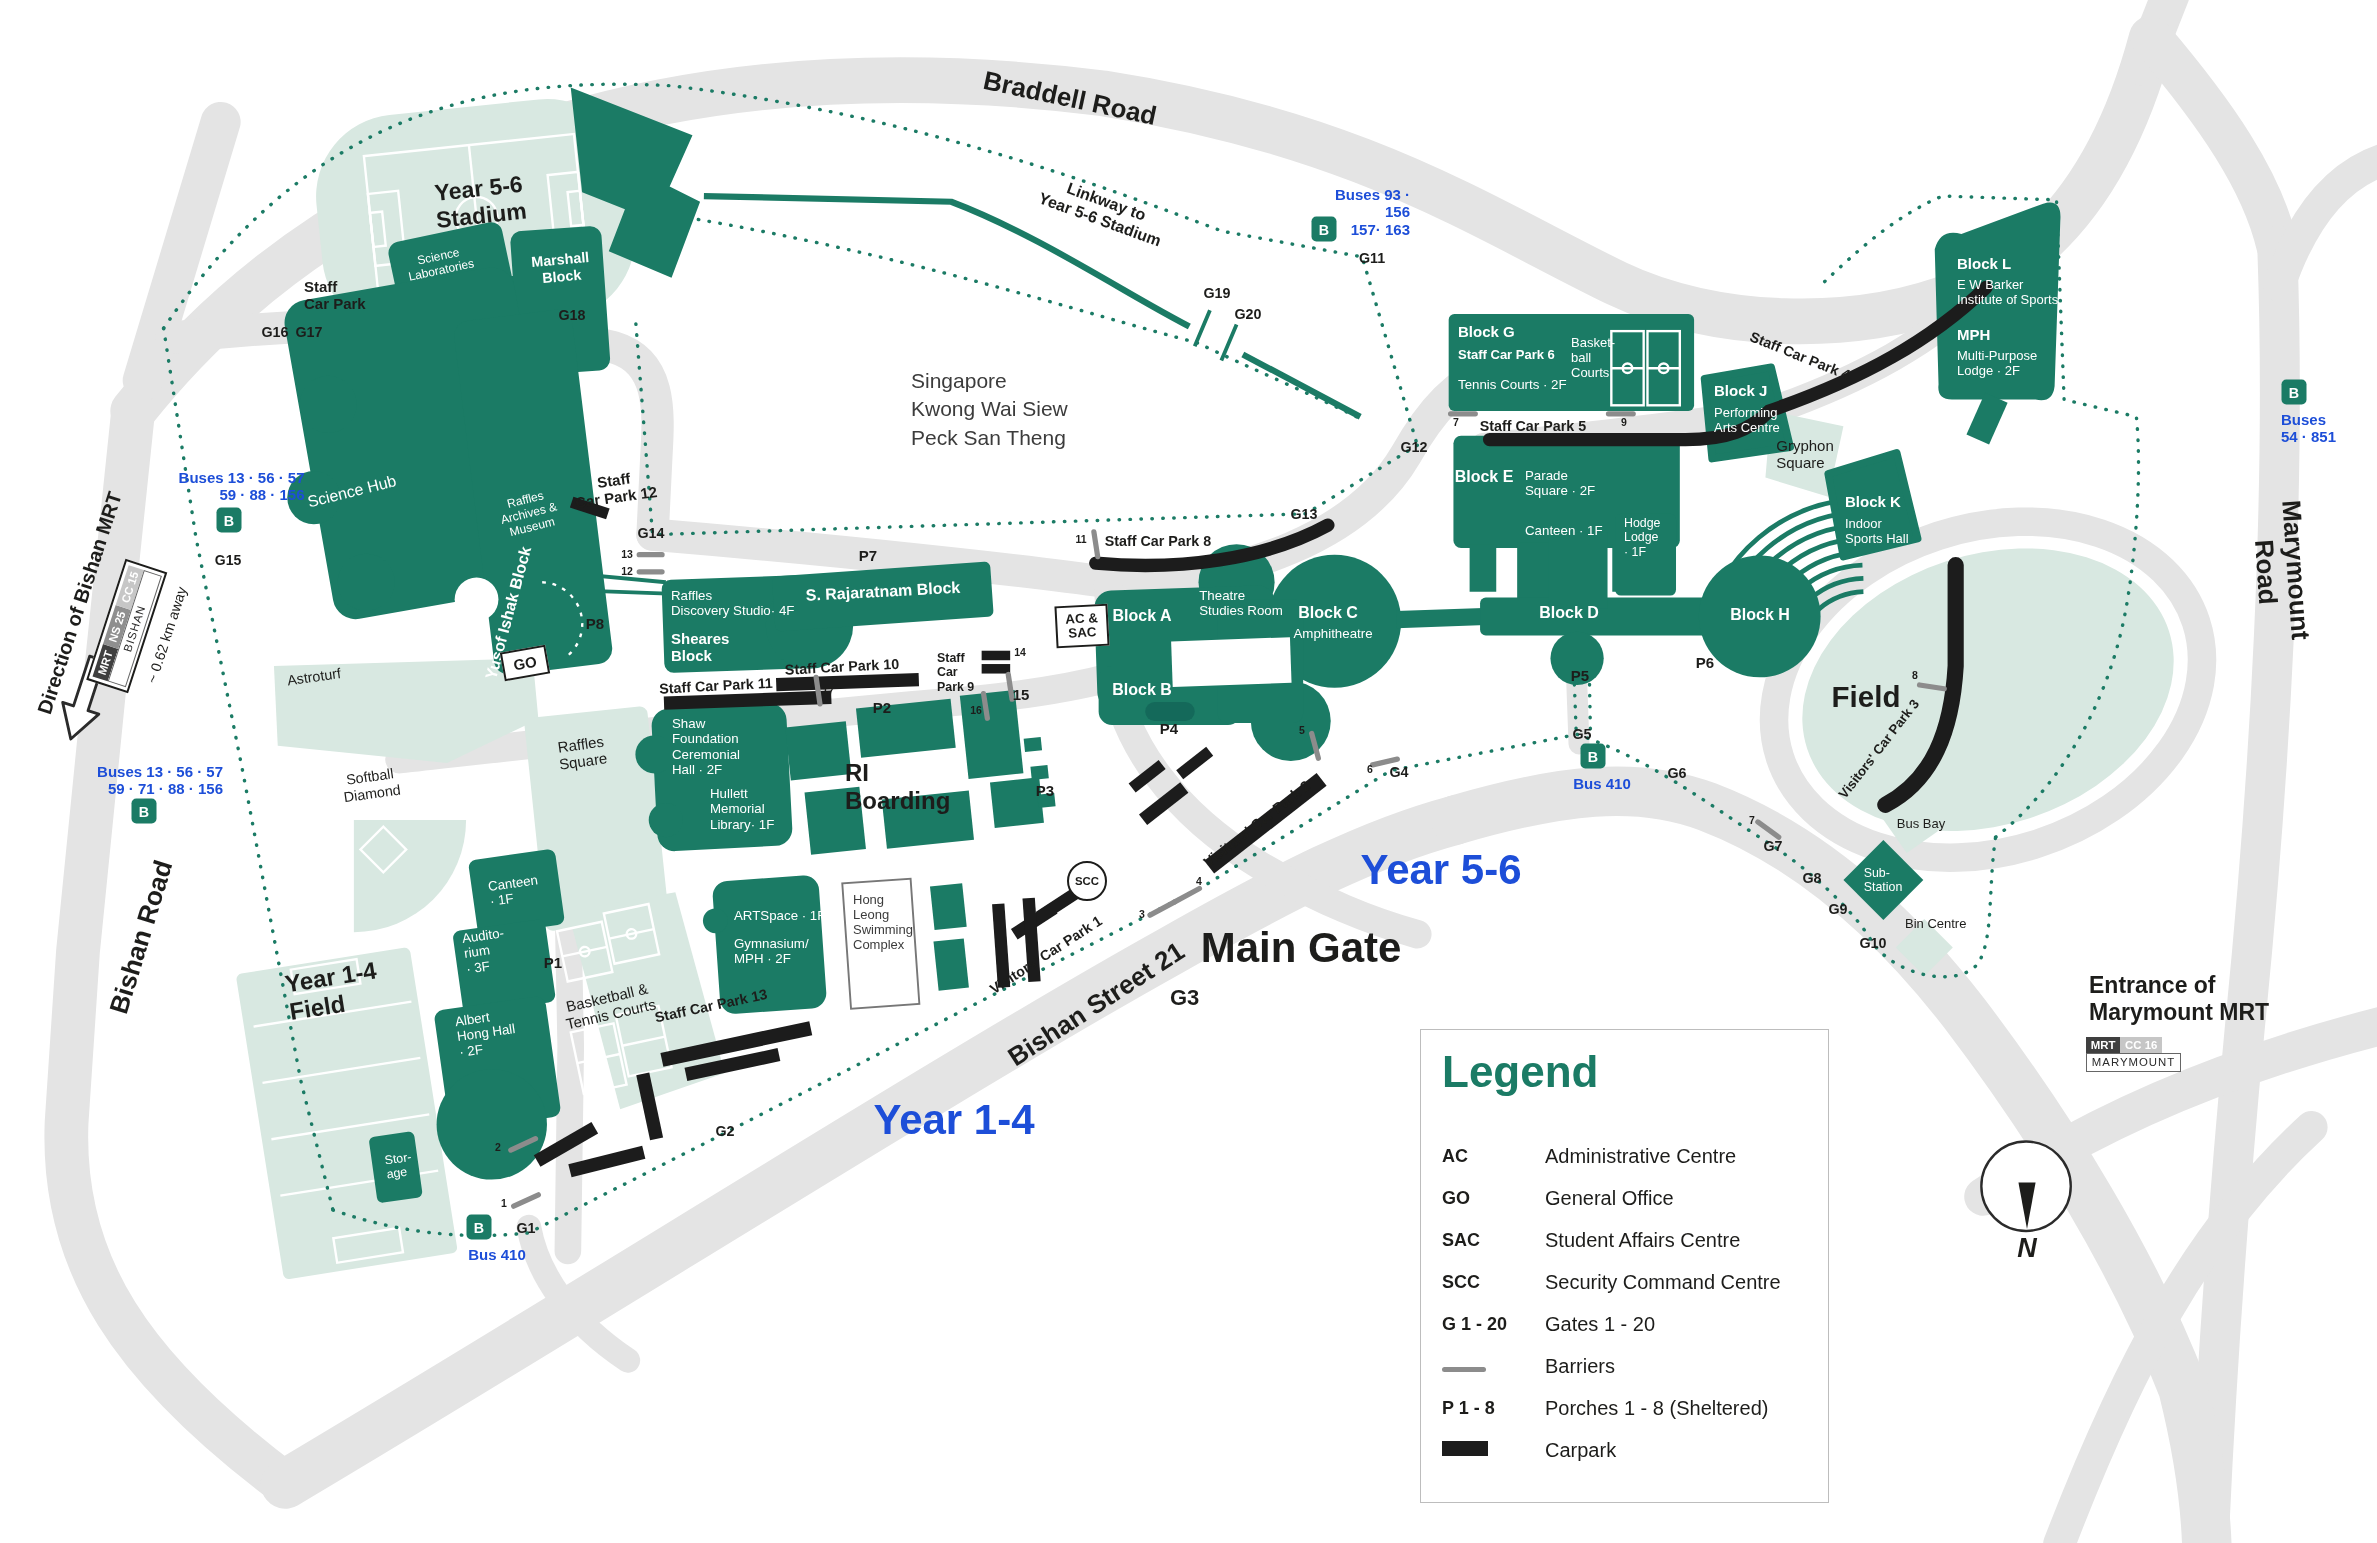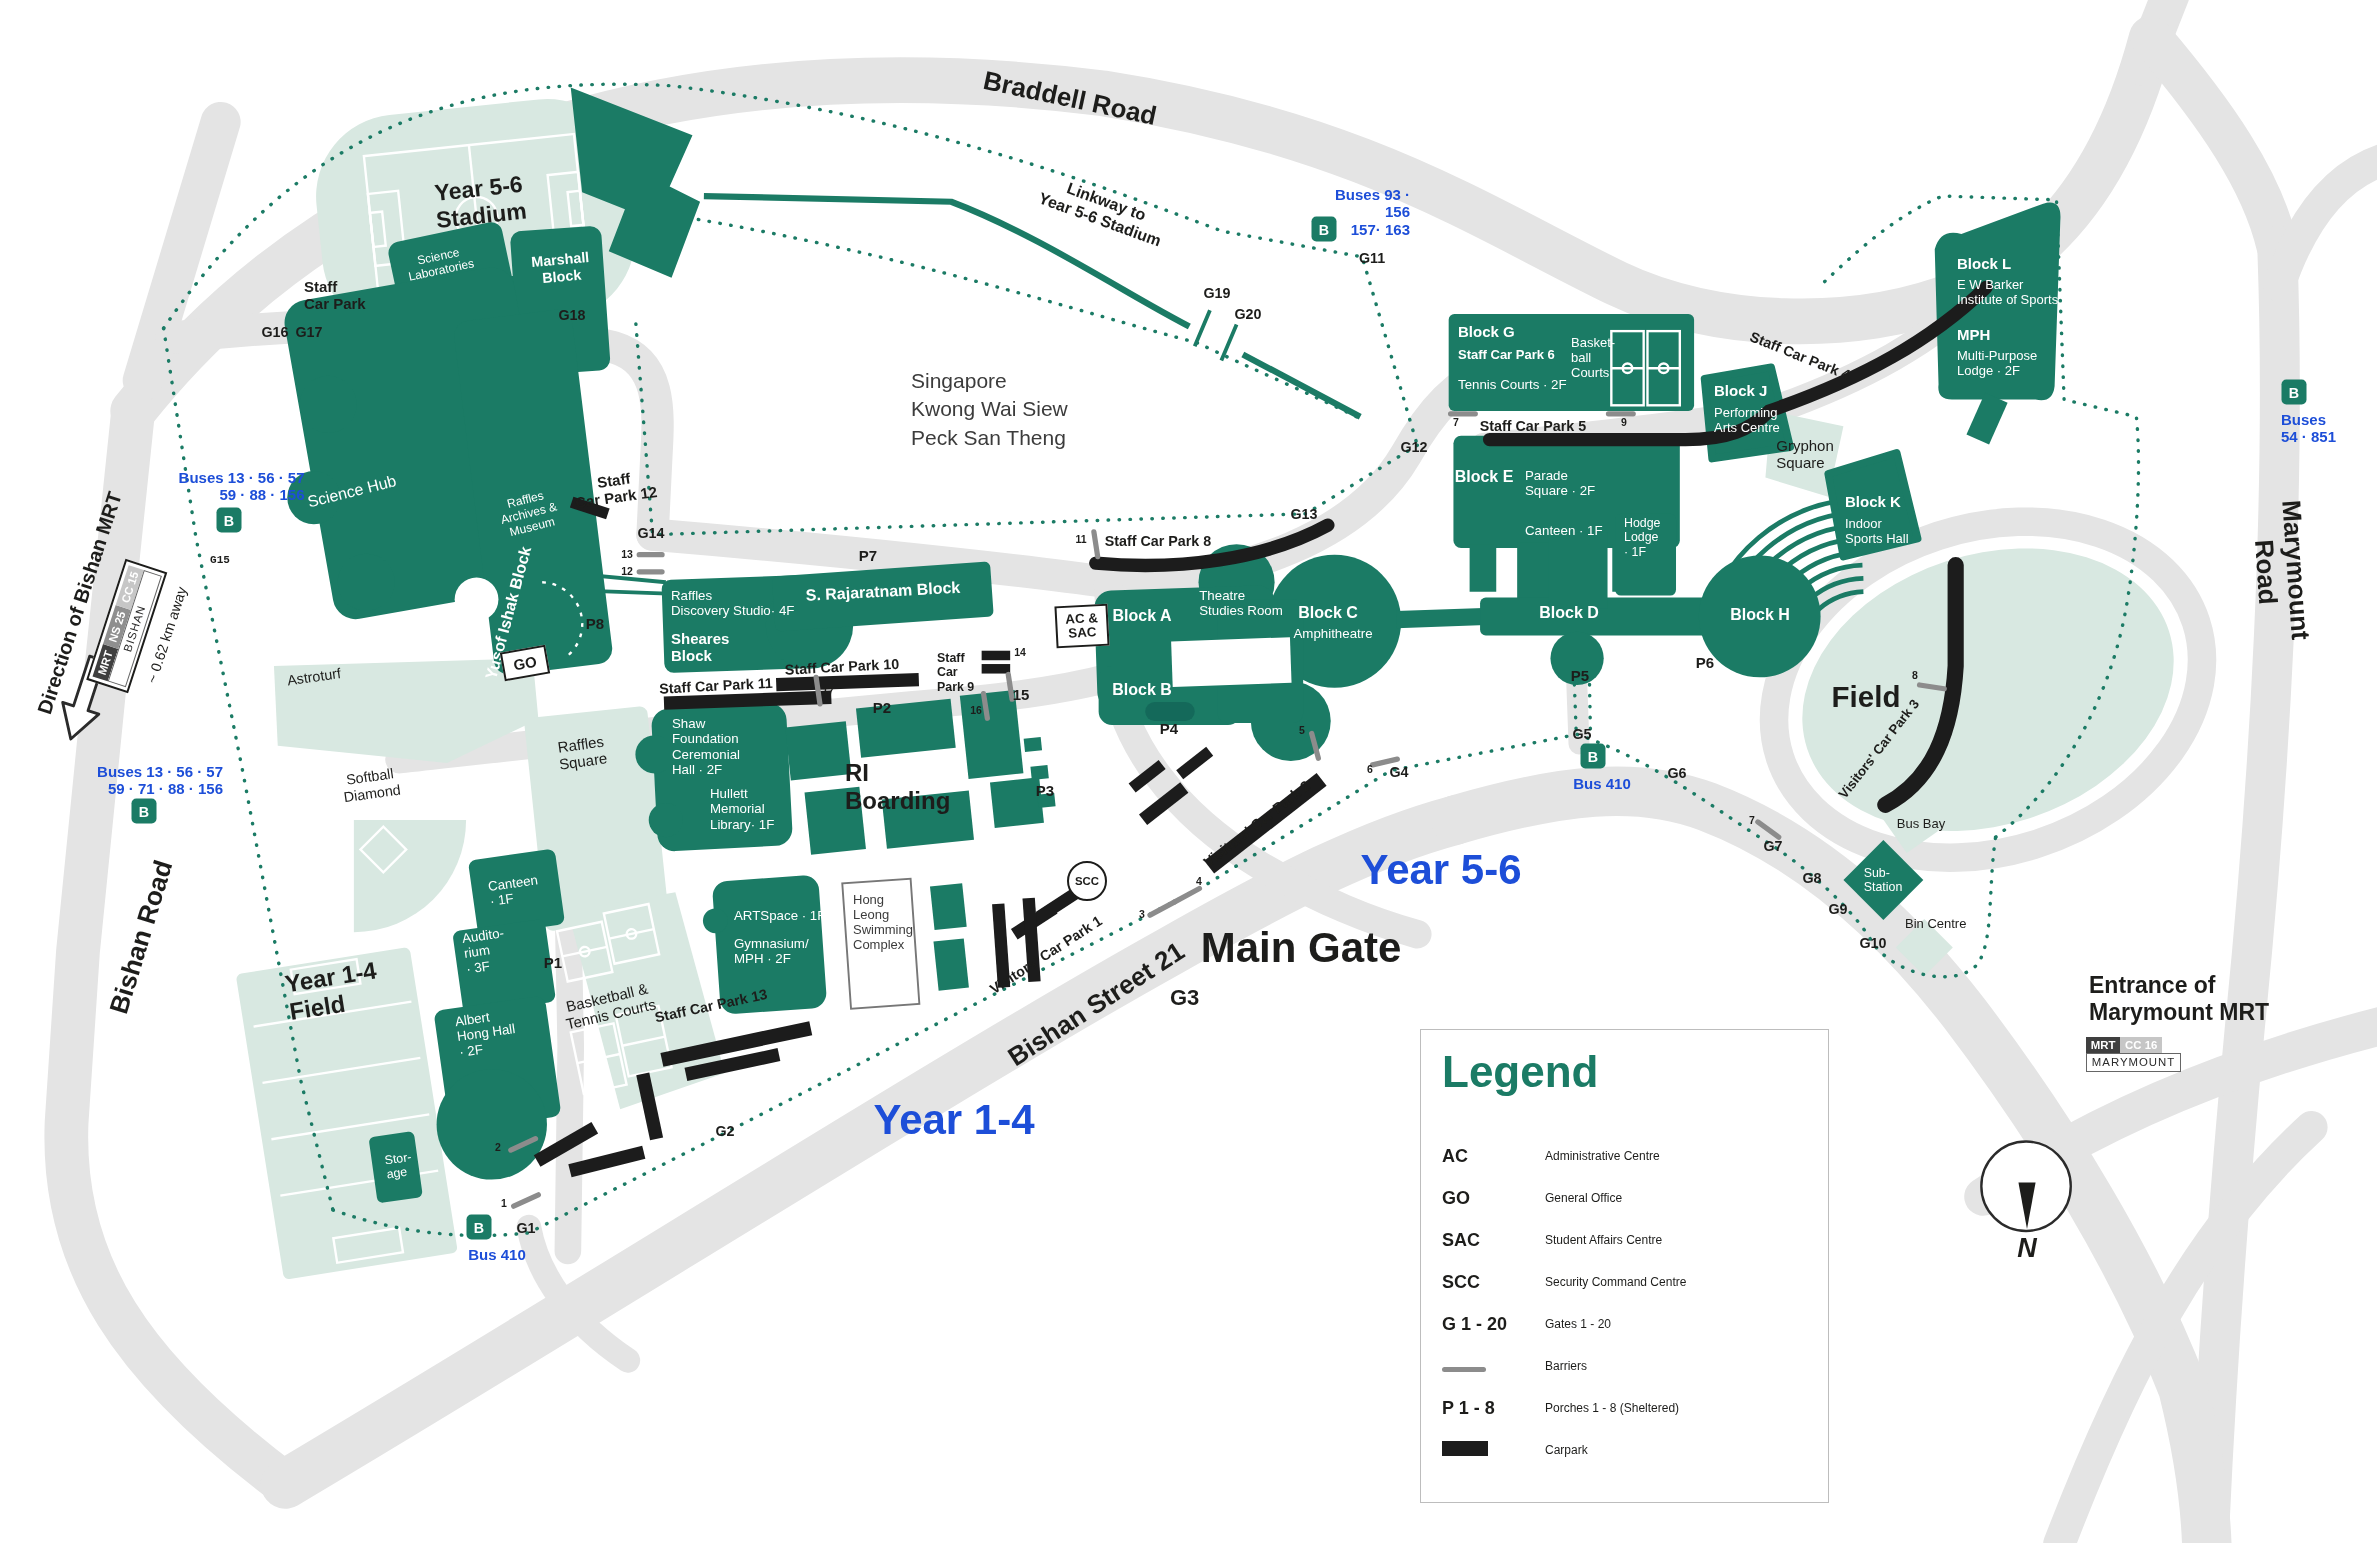--- a/index.html
+++ b/index.html
@@ -18,21 +18,21 @@
   .box{position:absolute;transform:translate(-50%,-50%);background:#fff;border:2.9px solid #1d1d1b;
        color:#1d1d1b;font-weight:bold;display:flex;align-items:center;justify-content:center;
        text-align:center;white-space:pre-line;}
   .circ{border-radius:50%;}
   .legend{position:absolute;left:1420px;top:1029px;width:407px;height:472px;background:#fff;
           border:1.9px solid #bdbdbd;}
   .legend-title{position:absolute;left:21px;top:17px;font-size:44px;font-weight:bold;color:#1b7b65;}
   .lrows{position:absolute;left:21px;top:105px;right:15px;}
   .lrow{display:flex;align-items:center;height:42px;}
   .lkey{width:103px;font-weight:bold;font-size:18px;}
-  .lval{font-size:12px;}
+  .lval{font-size:20px;}
   .sw-barrier{display:inline-block;width:44px;height:4.8px;background:#8c8c8c;border-radius:2.9px;}
   .sw-carpark{display:inline-block;width:46px;height:14.3px;background:#1c1c1c;}
   .srow{display:flex;}
   .chip{display:inline-block;font-size:11.4px;font-weight:bold;padding:1.9px 4.8px;line-height:1.1;}
   .c-dark{background:#3f3f3f;color:#fff;}
   .c-mid{background:#8f8f8f;color:#fff;}
   .c-light{background:#c6c6c6;color:#fff;}
   .c-name{background:#fff;color:#2b2b2b;border:1.4px solid #666;font-weight:normal;letter-spacing:1px;}
   .sign-inner{border:2.4px solid #1d1d1b;background:#fff;padding:2.9px;}
 </style>
@@ -300,21 +300,21 @@
 <div class="lbl w" style="left:561px;top:268px;font-size:14.3px;transform:translate(-50%,-50%) rotate(-5deg);">Marshall
 Block</div>
 <div class="lbl n w" style="left:352px;top:492px;font-size:16px;transform:translate(-50%,-50%) rotate(-14deg);">Science Hub</div>
 <div class="lbl n w" style="left:529px;top:514px;font-size:12px;transform:translate(-50%,-50%) rotate(-14deg);">Raffles
 Archives &amp;
 Museum</div>
 <div class="lbl w" style="left:509px;top:613px;font-size:16px;transform:translate(-50%,-50%) rotate(-75deg);white-space:nowrap;">Yusof Ishak Block</div>
 <div class="lbl" style="left:615px;top:489px;font-size:15px;transform:translate(-50%,-50%) rotate(-8deg);">Staff
 Car Park 12</div>
 <div class="lbl" style="left:651px;top:533px;font-size:14.3px;">G14</div>
-<div class="lbl" style="left:220px;top:560px;font-size:11px;font-family:Liberation Mono, monospace;">G15</div>
+<div class="lbl" style="left:228px;top:560px;font-size:14px;">G15</div>
 <div class="lbl" style="left:627px;top:554px;font-size:10.5px;">13</div>
 <div class="lbl" style="left:627px;top:571px;font-size:10.5px;">12</div>
 <div class="lbl tl n w" style="left:671px;top:588px;font-size:13.3px;">Raffles
 Discovery Studio· 4F</div>
 <div class="lbl tl w" style="left:671px;top:630px;font-size:15px;">Sheares
 Block</div>
 <div class="lbl w" style="left:883px;top:592px;font-size:16px;transform:translate(-50%,-50%) rotate(-3deg);">S. Rajaratnam Block</div>
 <div class="lbl" style="left:868px;top:556px;font-size:15px;">P7</div>
 <div class="lbl" style="left:595px;top:624px;font-size:15px;">P8</div>
 <div class="box" style="left:525px;top:663px;width:42px;height:25px;font-size:15px;transform:translate(-50%,-50%) rotate(-10deg);">GO</div>

